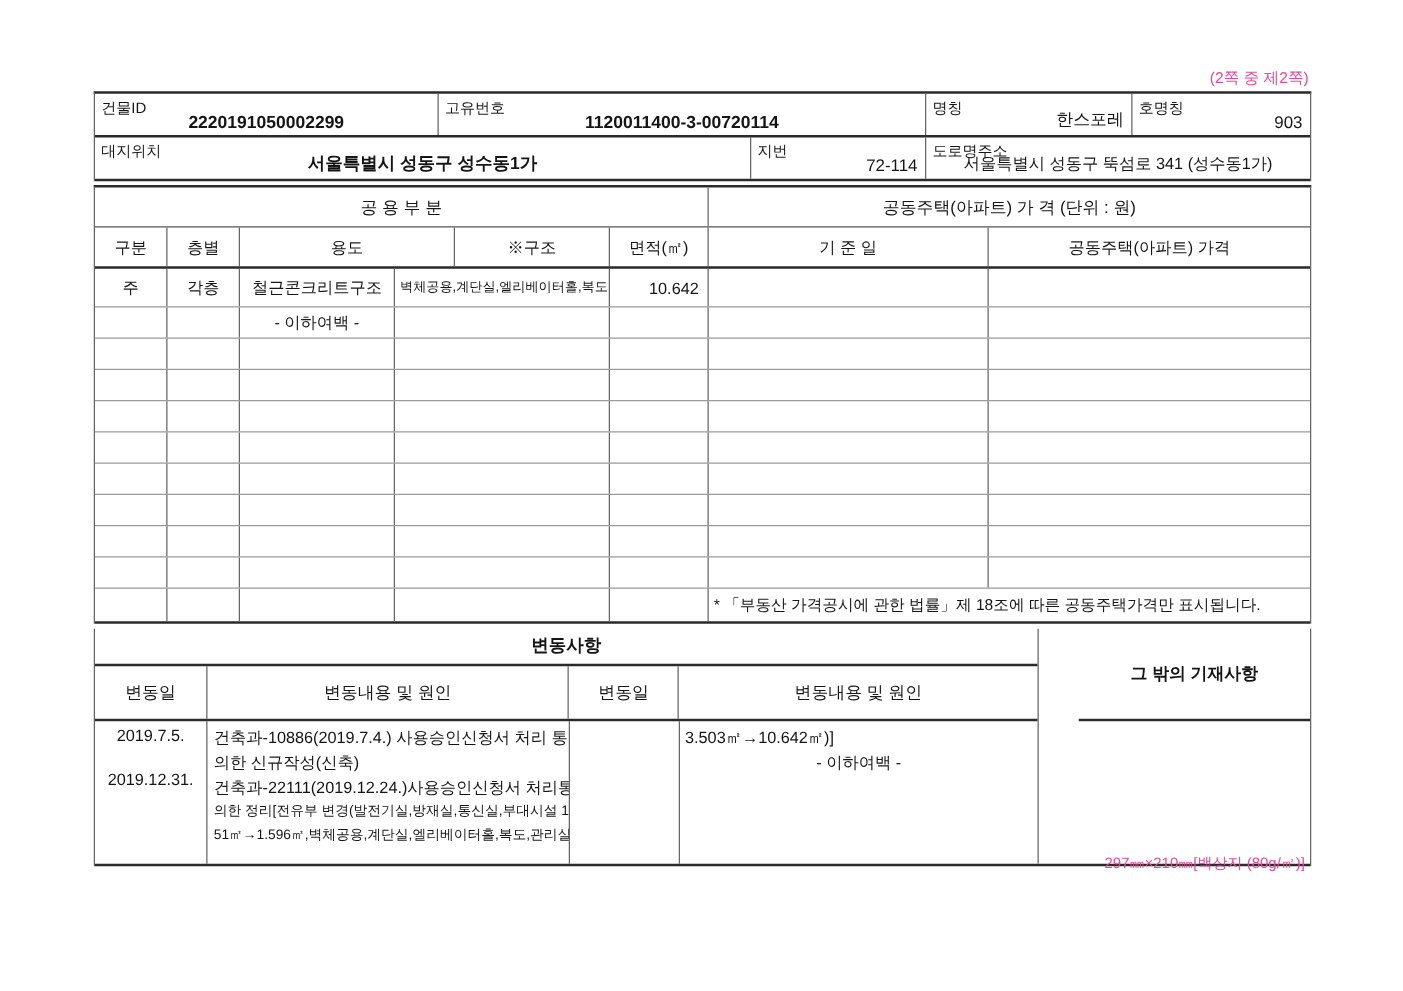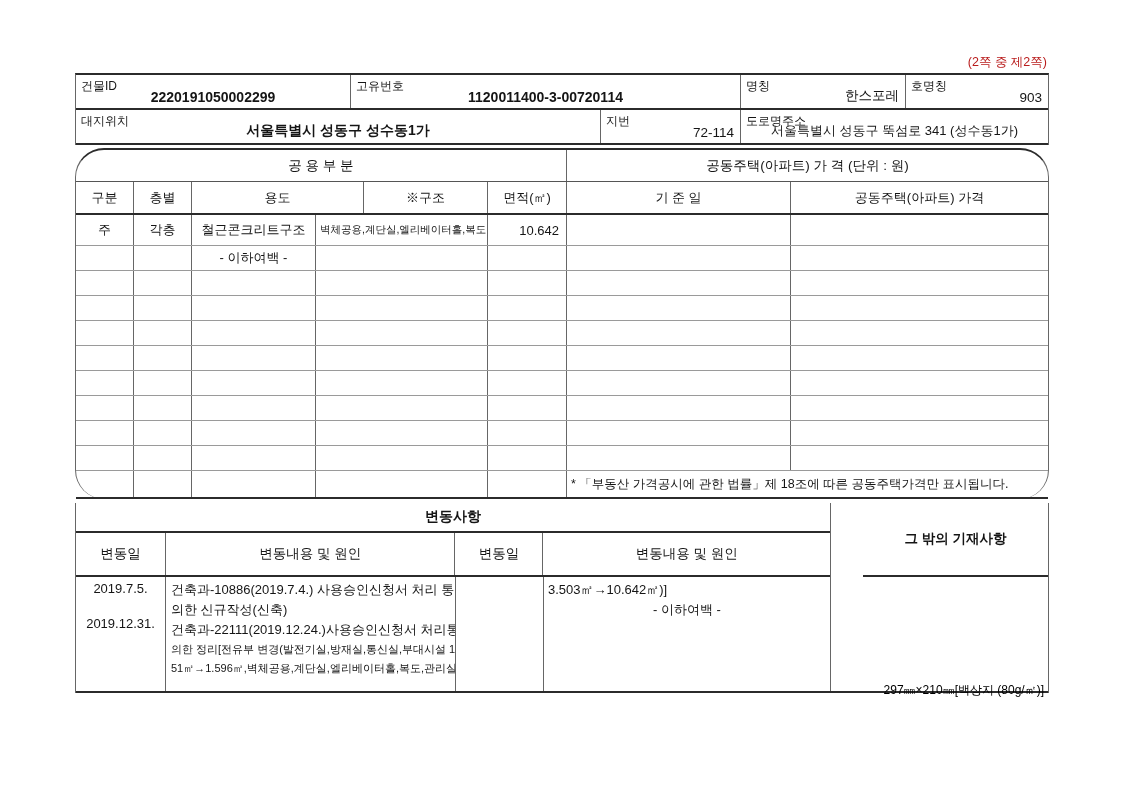--- a/index.html
+++ b/index.html
@@ -6,40 +6,40 @@
   body{
     width:1122px;height:793px;position:relative;overflow:hidden;
     font-family:"Liberation Sans",sans-serif;color:#151515;
     -webkit-font-smoothing:antialiased;
   }
   *{box-sizing:border-box;}
 
   .abs{position:absolute;}
 
   
-  #page-note{top:54px;right:75px;font-size:12.5px;color:#b91c1c;}
-  #footer-note{top:682px;right:78px;font-size:12px;color:#000000;}
+  #page-note{top:54px;right:75px;font-size:12.5px;color:#ec4899;}
+  #footer-note{top:682px;right:78px;font-size:12px;color:#ec4899;}
 
   
   #header-table{top:73px;left:75px;width:974px;border-top:2px solid #2b2b2b;
     border-left:1px solid #666;border-right:1px solid #666;}
   .h-row{display:flex;height:35px;border-bottom:2px solid #2b2b2b;}
   .h-cell{position:relative;border-right:1px solid #666;}
   .h-cell:last-child{border-right:none;}
   .h-label{position:absolute;top:3px;left:5px;font-size:12px;}
   .h-value{position:absolute;bottom:3px;left:0;right:0;font-size:13.5px;}
   .h-value.ctr{text-align:center;}
   .h-value.rgt{text-align:right;padding-right:6px;}
   .h-value.bold{font-weight:bold;font-size:14px;}
   .w275{width:275px;} .w390{width:390px;} .w165{width:165px;} .w142{width:142px;}
   .w525{width:525px;} .w140{width:140px;} .w307{width:307px;}
 
   
   #common-table{top:148px;left:75px;width:974px;border-top:2px solid #2b2b2b;
-    border-left:1px solid #666;border-right:1px solid #666;border-radius:29px;}
+    border-left:1px solid #666;border-right:1px solid #666;}
   .section-row{display:flex;height:32px;border-bottom:1px solid #555;font-size:13.5px;}
   .sec-cell{display:flex;align-items:center;justify-content:center;}
   .sec-left{width:491px;border-right:1px solid #666;}
   .sec-right{width:481px;}
   .colhead-row{display:flex;height:33px;border-bottom:2px solid #2b2b2b;font-size:13px;}
   .hc{display:flex;align-items:center;justify-content:center;border-right:1px solid #666;}
   .hc:last-child{border-right:none;}
   .c0{width:58px;} .c1{width:58px;} .c2{width:124px;} .c3{width:172px;}
   .c4{width:79px;} .c5{width:224px;} .c6{width:257px;}
   .body-row{display:flex;height:25px;border-bottom:1px solid #9a9a9a;}

